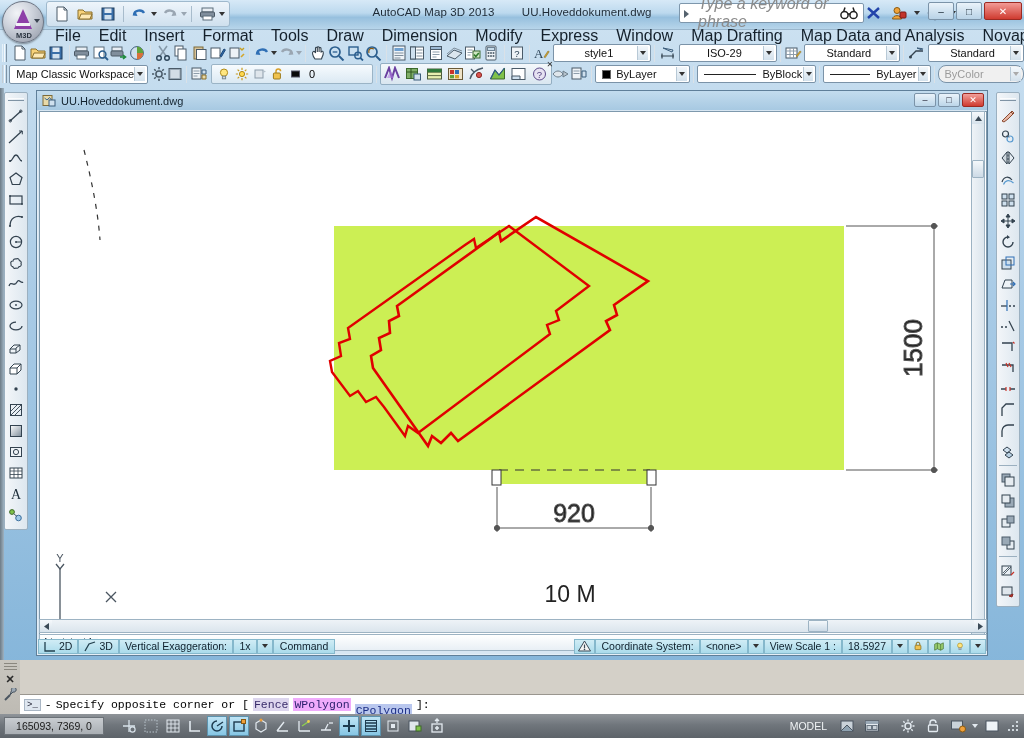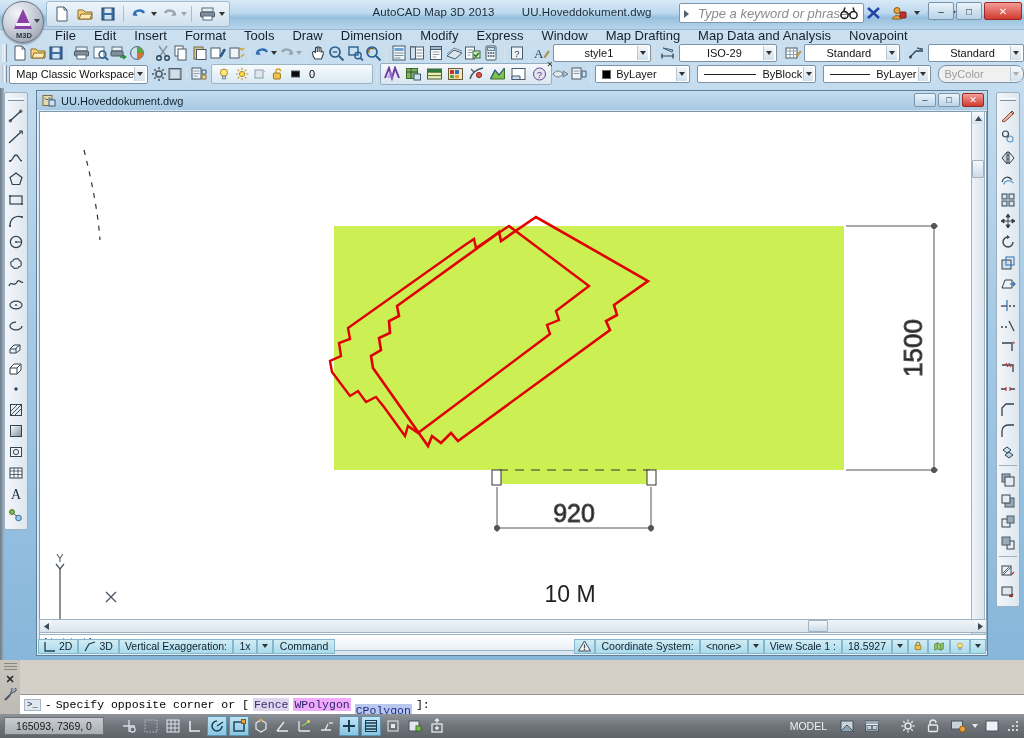--- a/index.html
+++ b/index.html
@@ -64,41 +64,41 @@
   }
   .qat .qi{ width:22px;height:22px; display:flex;align-items:center;justify-content:center;}
   .sep-v{ width:1px;height:16px;background:#a8bccc; margin:0 3px;}
   .tiny-caret{ width:0;height:0;border-left:3px solid transparent;border-right:3px solid transparent;border-top:4px solid #333; }
 
   
   .searchbox{
     position:absolute; right:160px; top:3px; width:185px; height:20px;
     background:#fff; border:1px solid #7e97ac; border-radius:2px;
     display:flex; align-items:center; padding-left:18px;
-    font-style:italic; font-size:13px; color:#8b8b8b;
+    font-style:italic; font-size:16px; color:#8b8b8b;
     z-index:25;
   }
   .search-left-caret{
     position:absolute; left:4px; top:6px; width:0;height:0;
     border-top:4px solid transparent;border-bottom:4px solid transparent;border-left:5px solid #55626e;
   }
   .title-tools{ position:absolute; right:68px; top:3px; display:flex; gap:5px; align-items:center; z-index:25;}
   .title-tools .ti{ width:20px;height:20px;display:flex;align-items:center;justify-content:center;}
 
   .wincontrols{ position:absolute; right:2px; top:2px; display:flex; gap:2px; z-index:40;}
   .wc{ width:26px;height:18px; border:1px solid #7b93a8; border-radius:2px;
        background:linear-gradient(180deg,#eaf3fa,#b9d3e7); display:flex;align-items:center;justify-content:center;
        font-size:10px; color:#20303c;}
   .wc.close{ width:38px; background:linear-gradient(180deg,#f29b96,#cf3b30); border-color:#9c2a22; color:#fff;}
 
   
   .menubar{
     position:absolute; top:27px; left:46px; width:978px; height:17px;
     display:flex; align-items:center; gap:0px;
-    font-size:13px; color:#14202b;
+    font-size:16px; color:#14202b;
   }
   .menubar .mi{ padding:1px 9px; white-space:nowrap; }
 
   
   .tbrow{
     position:absolute; left:0; width:1024px; height:22px;
     display:flex; align-items:center;
   }
   .tbrow1{ top:42px; }
   .tbrow2{ top:63px; }

